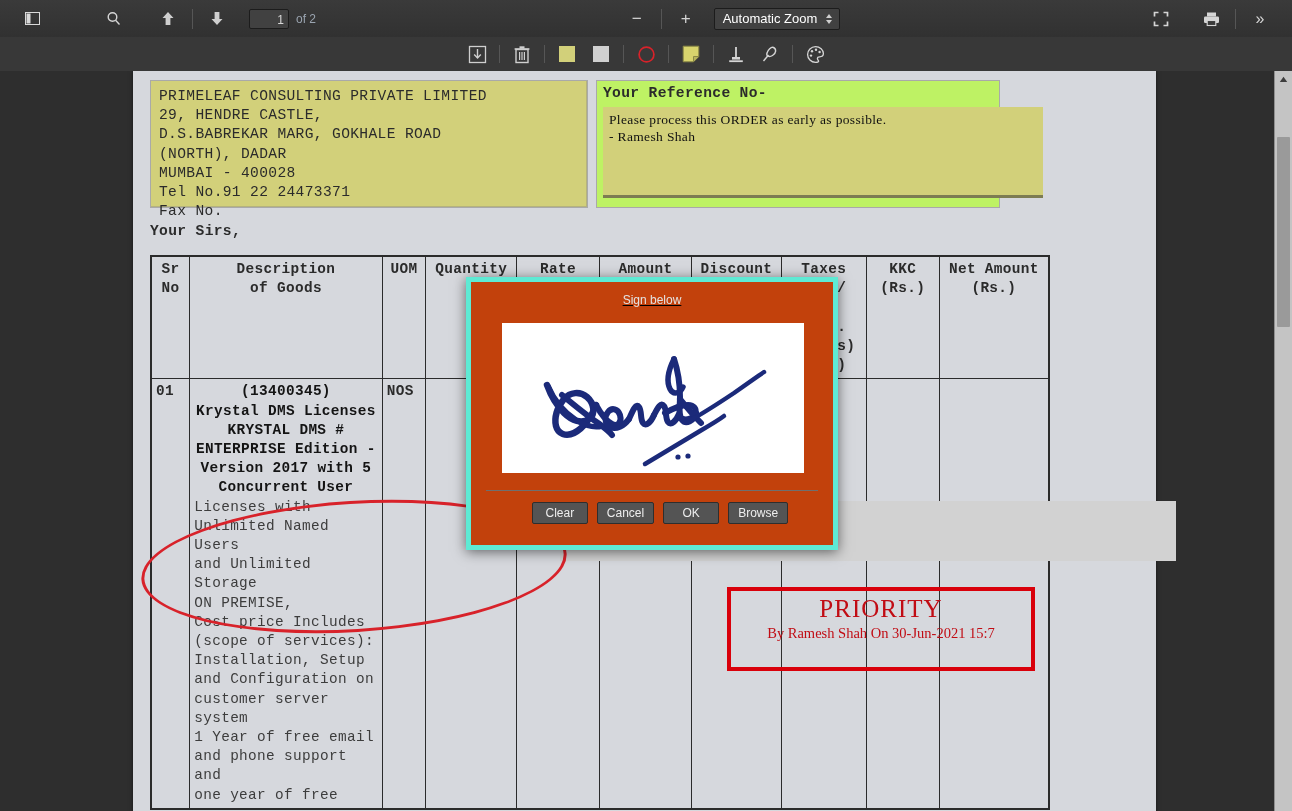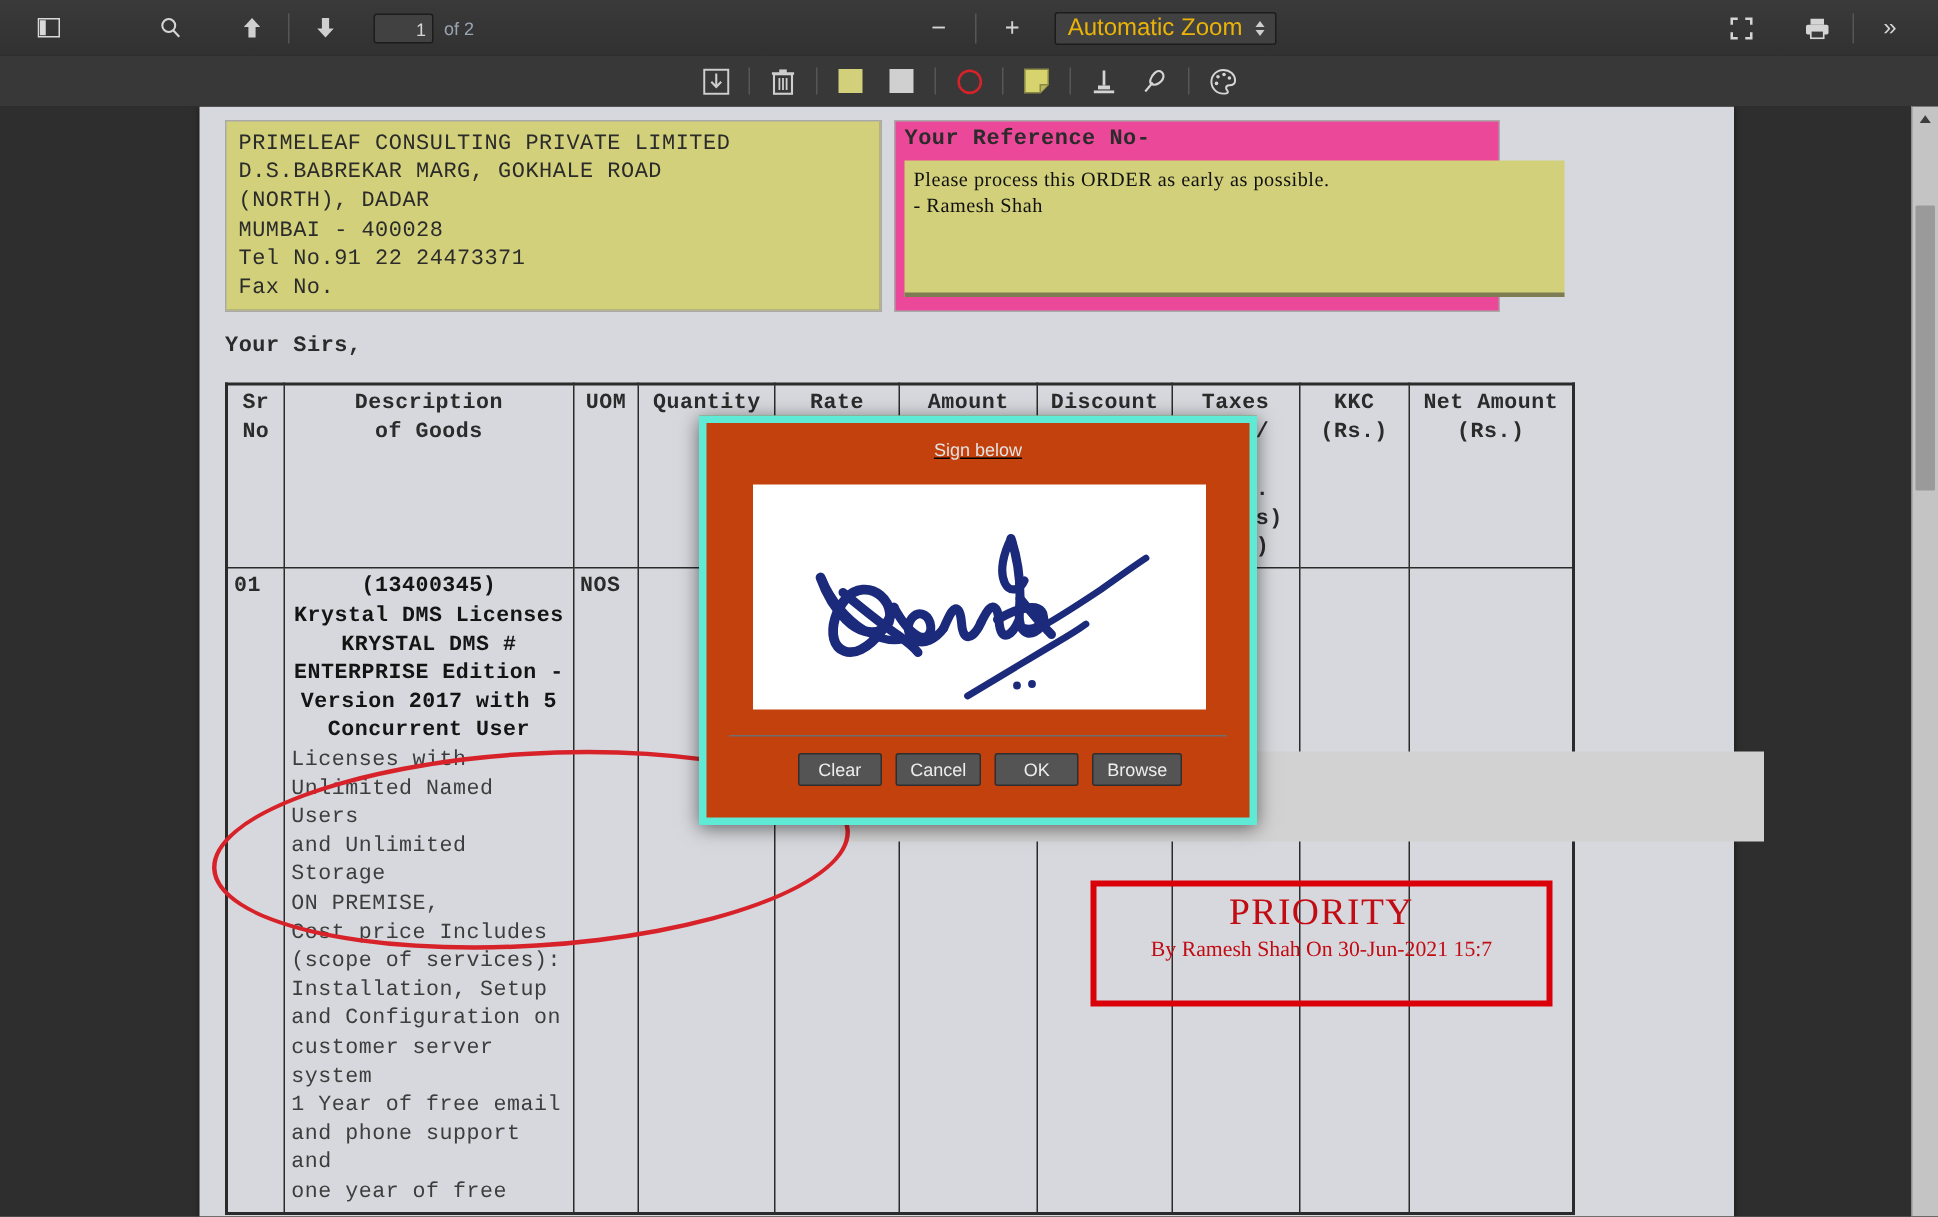--- a/index.html
+++ b/index.html
@@ -25,21 +25,21 @@
   }
   .tb-sep{width:1px;height:20px;background:#565656;margin:0 4px;}
   .pageno{
     width:40px;height:20px;background:#414141;border:1px solid #1c1c1c;
     border-radius:2px;color:#d7d7d7;font-size:12px;text-align:right;
     padding:0 4px;line-height:20px;box-sizing:border-box;
   }
   .ofpages{color:#9aa4b0;font-size:12px;margin-left:7px;}
   .zoomsel{
     height:22px;background:#414141;border:1px solid #1c1c1c;border-radius:2px;
-    color:#eab308;font-size:16px;padding:0 22px 0 8px;line-height:22px;
+    color:#ffffff;font-size:13px;padding:0 22px 0 8px;line-height:22px;
     display:flex;align-items:center;position:relative;min-width:110px;box-sizing:border-box;
   }
   .zoomsel .caret{position:absolute;right:6px;top:50%;transform:translateY(-50%);font-size:10px;color:#cfcfcf;}
   .spacer{flex:1;}
 
   
   .subbar{
     position:absolute;left:0;top:37px;width:1292px;height:34px;
     background:#383838;border-bottom:1px solid #222;
     display:flex;align-items:center;justify-content:center;
@@ -65,21 +65,21 @@
   .lh-row{position:relative;height:130px;}
   .lh-left{
     position:absolute;left:0;top:0;width:438px;height:128px;
     background:#d2d07a;border:1px solid #a9a9a9;box-sizing:border-box;
     padding:6px 8px;
     box-shadow:inset -1px -1px 0 #b5b37c;
   }
   .lh-left div{white-space:pre;}
   .lh-right{
     position:absolute;left:446px;top:0;width:404px;height:128px;
-    background:#ec4899;border:1px solid #a9a9a9;box-sizing:border-box;padding:3px 6px;
+    background:#bef264;border:1px solid #a9a9a9;box-sizing:border-box;padding:3px 6px;
   }
   .lh-right .ref-title{font-weight:bold;white-space:pre;}
   .sticky{
     margin-top:4px;width:440px;height:91px;background:#d2d07a;
     border-bottom:3px solid #7d7c52;
     font-family:"Liberation Serif","DejaVu Serif",serif;
     font-size:13.5px;line-height:17px;color:#111;padding:4px 6px;box-sizing:border-box;
   }
 
   .salut{margin-top:12px;white-space:pre;font-weight:bold;}
@@ -302,20 +302,21 @@
     </div>
   </div>
 
   <div class="viewer">
     <div class="page">
       <div class="doc">
 
         <div class="lh-row">
           <div class="lh-left">
             <div>PRIMELEAF CONSULTING PRIVATE LIMITED</div>
+            <div>29, HENDRE CASTLE,</div>
             <div>D.S.BABREKAR MARG, GOKHALE ROAD</div>
             <div>(NORTH), DADAR</div>
             <div>MUMBAI - 400028</div>
             <div>Tel No.91 22 24473371</div>
             <div>Fax No.</div>
           </div>
           <div class="lh-right">
             <div class="ref-title">Your Reference No-</div>
             <div class="sticky">
               <div>Please process this ORDER as early as possible.</div>

